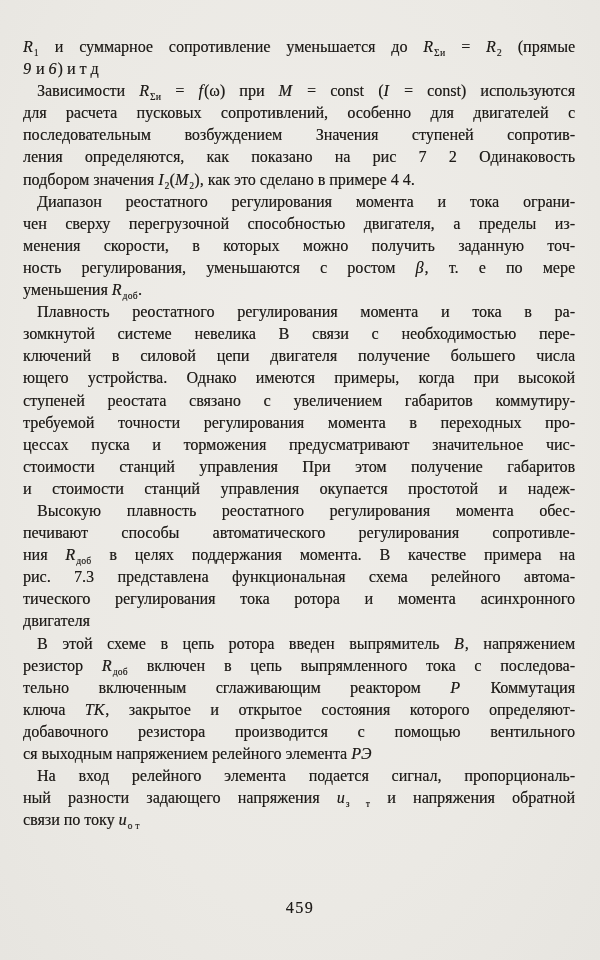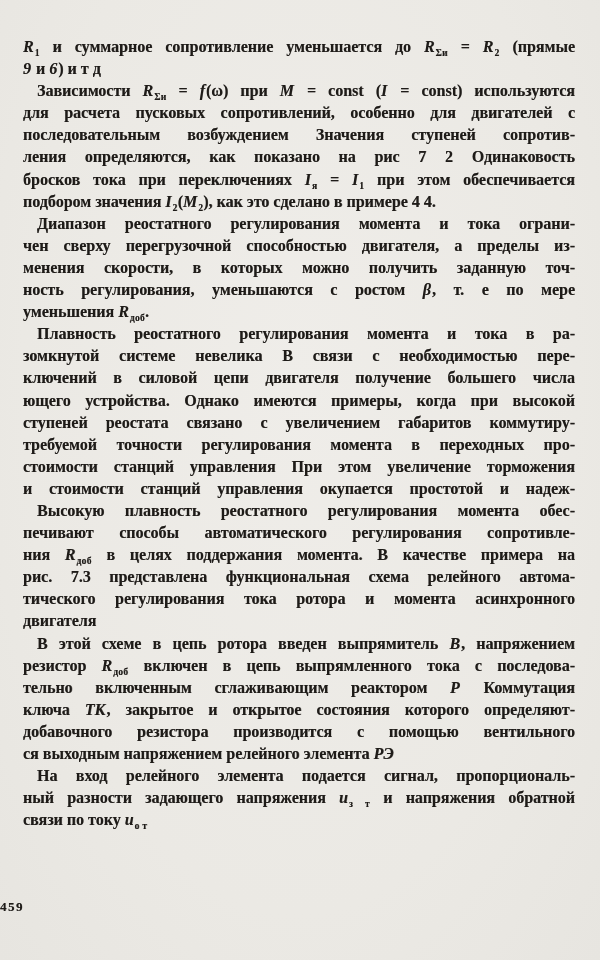--- a/index.html
+++ b/index.html
@@ -50,58 +50,58 @@
     font-size: 9.5px;
     line-height: 0;
     vertical-align: -3.5px;
     letter-spacing: 0.3px;
   }
   .page-number {
     position: absolute;
     top: 899px;
     left: 0;
     width: 600px;
-    text-align: left;
-    font-size: 13px;
+    text-align: center;
+    font-size: 16px;
     letter-spacing: 1.5px;
     text-shadow: 0.3px 0.3px 0 rgba(30, 27, 24, 0.55);
   }
 </style>
 </head>
 <body>
 
-<div class="page" style="color: rgb(30, 27, 24); font-weight: bold;">
+<div class="page" style="color: rgb(30, 27, 24);">
   <div class="text-block">
       <div class="para">
         <div class="line first"><i>R</i><sub>1</sub><span> и суммарное сопротивление уменьшается до </span><i>R</i><sub>Σи</sub><span> = </span><i>R</i><sub>2</sub><span> (прямые</span></div>
         <div class="line last"><i>9</i><span> и </span><i>6</i><span>) и т д</span></div>
       </div>
       <div class="para indent">
         <div class="line first"><span>Зависимости </span><i>R</i><sub>Σи</sub><span> = </span><i>f</i><span>(ω) при </span><i>M</i><span> = const (</span><i>I</i><span> = const) используются</span></div>
         <div class="line"><span>для расчета пусковых сопротивлений, особенно для двигателей с</span></div>
         <div class="line"><span>последовательным возбуждением Значения ступеней сопротив-</span></div>
         <div class="line"><span>ления определяются, как показано на рис 7 2 Одинаковость</span></div>
-        <div class="line"><span>бросков тока при переключениях </span><i>I</i><sub>я</sub><span> = </span><i>I</i><sub>1</sub><span> при этом обеспечивается</span></div>
         <div class="line last"><span>подбором значения </span><i>I</i><sub>2</sub><span>(</span><i>M</i><sub>2</sub><span>), как это сделано в примере 4 4.</span></div>
       </div>
       <div class="para indent">
         <div class="line first"><span>Диапазон реостатного регулирования момента и тока ограни-</span></div>
         <div class="line"><span>чен сверху перегрузочной способностью двигателя, а пределы из-</span></div>
         <div class="line"><span>менения скорости, в которых можно получить заданную точ-</span></div>
         <div class="line"><span>ность регулирования, уменьшаются с ростом </span><i>β</i><span>, т. е по мере</span></div>
         <div class="line last"><span>уменьшения </span><i>R</i><sub>доб</sub><span>.</span></div>
       </div>
       <div class="para indent">
         <div class="line first"><span>Плавность реостатного регулирования момента и тока в ра-</span></div>
         <div class="line"><span>зомкнутой системе невелика В связи с необходимостью пере-</span></div>
         <div class="line"><span>ключений в силовой цепи двигателя получение большего числа</span></div>
         <div class="line"><span>ющего устройства. Однако имеются примеры, когда при высокой</span></div>
         <div class="line"><span>ступеней реостата связано с увеличением габаритов коммутиру-</span></div>
         <div class="line"><span>требуемой точности регулирования момента в переходных про-</span></div>
-        <div class="line"><span>стоимости станций управления При этом увеличение торможения</span></div>
+        <div class="line"><span>цессах пуска и торможения предусматривают значительное чис-</span></div>
+        <div class="line"><span>стоимости станций управления При этом получение габаритов</span></div>
         <div class="line"><span>и стоимости станций управления окупается простотой и надеж-</span></div>
       </div>
       <div class="para indent">
         <div class="line first"><span>Высокую плавность реостатного регулирования момента обес-</span></div>
         <div class="line"><span>печивают способы автоматического регулирования сопротивле-</span></div>
         <div class="line"><span>ния </span><i>R</i><sub>доб</sub><span> в целях поддержания момента. В качестве примера на</span></div>
         <div class="line"><span>рис. 7.3 представлена функциональная схема релейного автома-</span></div>
         <div class="line"><span>тического регулирования тока ротора и момента асинхронного</span></div>
         <div class="line last"><span>двигателя</span></div>
       </div>

